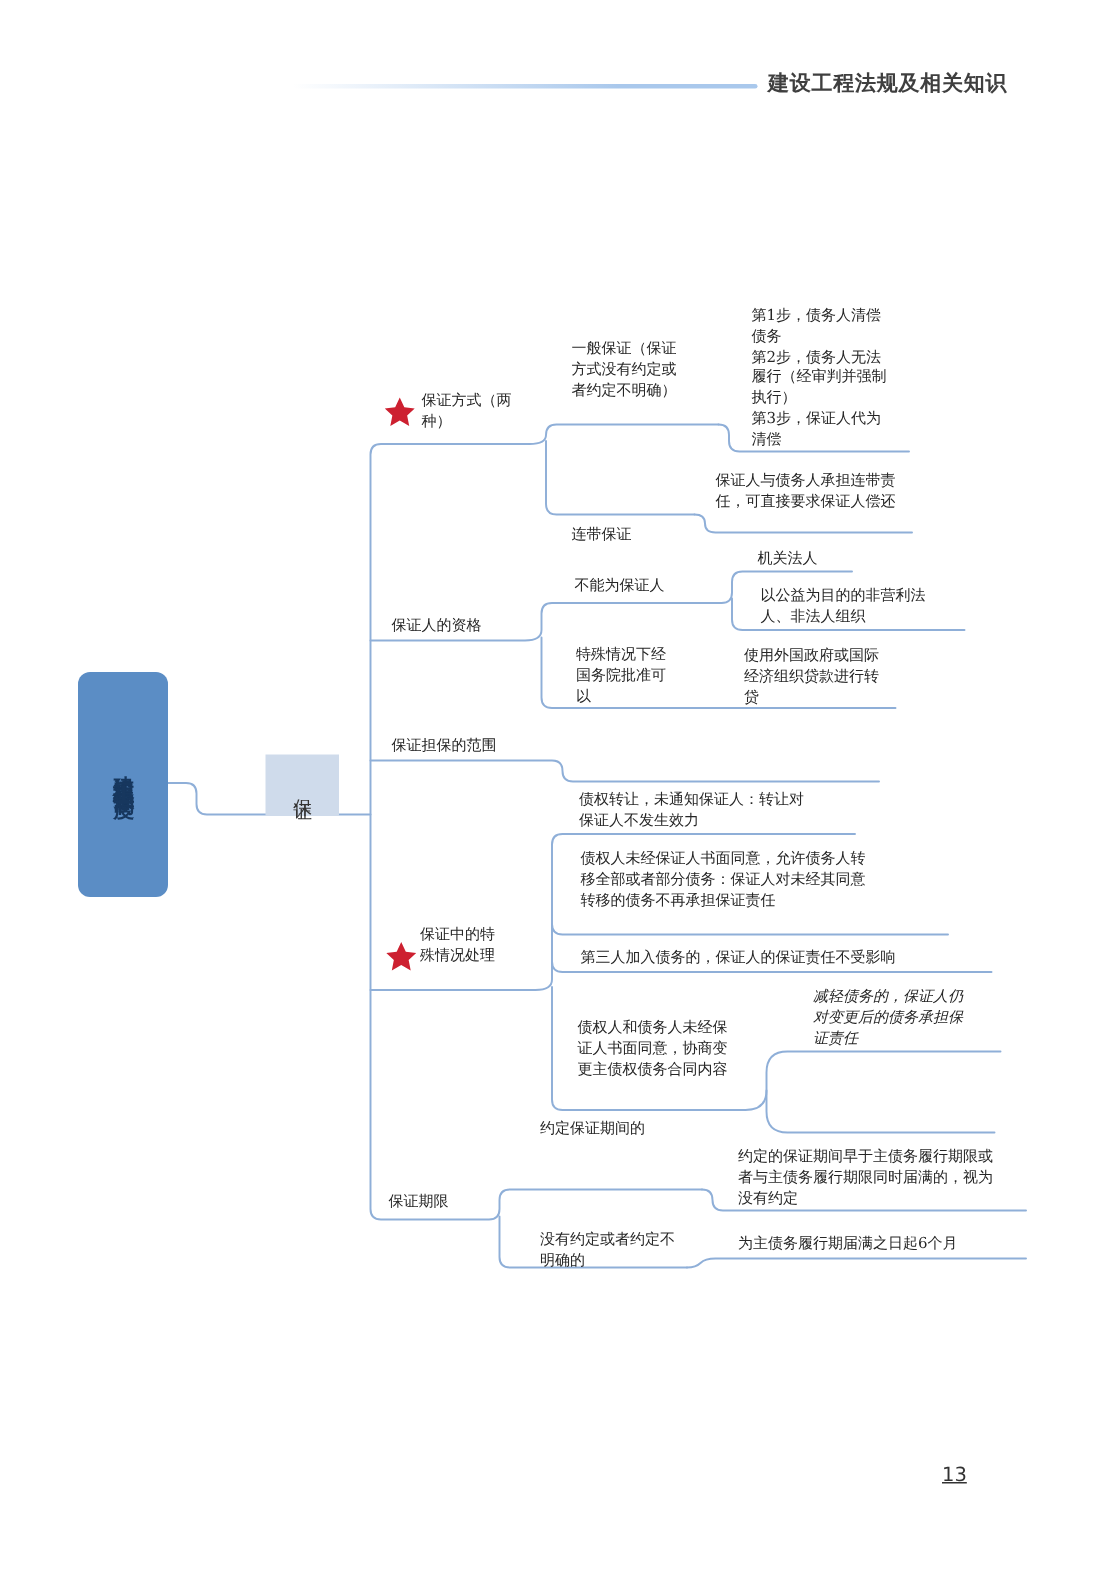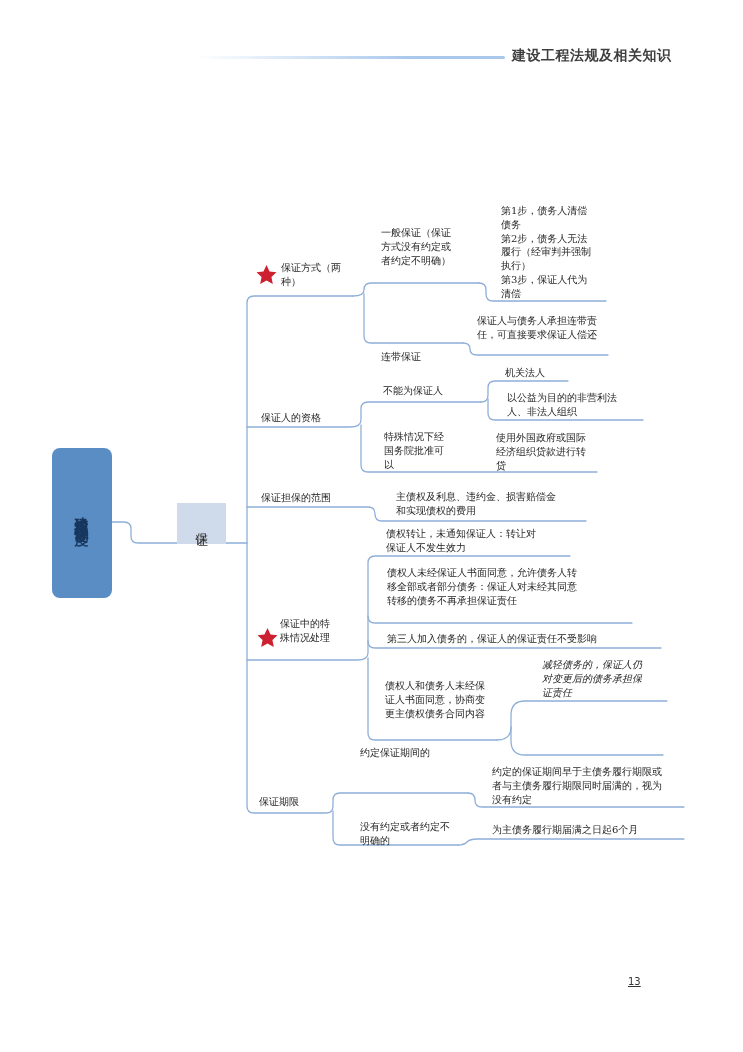--- a/index.html
+++ b/index.html
@@ -25,21 +25,21 @@
         border-radius:8px;display:flex;align-items:center;justify-content:center;}
   .root-box .vtext{writing-mode:vertical-rl;text-orientation:upright;font-size:14px;font-weight:bold;
         color:var(--roottext);letter-spacing:2px;line-height:1;}
   .center-box{position:absolute;left:177px;top:503px;width:49px;height:41px;background:var(--centerfill);
         display:flex;align-items:center;justify-content:center;}
   .center-box .vtext{writing-mode:vertical-rl;text-orientation:upright;font-size:12.5px;color:#333;
         letter-spacing:1px;line-height:1;}
   .star{position:absolute;width:21px;height:21px;}
   .star svg{display:block;width:100%;height:100%;}
   .page-number{position:absolute;left:628px;top:976px;font-family:"DejaVu Sans","Liberation Sans",sans-serif;
-        font-size:10px;color:#333;text-decoration:underline;}
+        font-size:13px;color:#333;text-decoration:underline;}
 </style>
 </head>
 <body>
 
 <div class="page">
 
   <div class="header-rule"></div>
   <div class="chapter-title">建设工程法规及相关知识</div>
 
   <svg class="wires" viewBox="0 0 743 1052" xmlns="http://www.w3.org/2000/svg">
@@ -93,21 +93,20 @@
   <div class="node" style="left:477px;top:314px;width:128px;">保证人与债务人承担连带责任，可直接要求保证人偿还</div>
 
   <div class="node nowrap" style="left:261px;top:411px;">保证人的资格</div>
   <div class="node nowrap" style="left:383px;top:384px;">不能为保证人</div>
   <div class="node nowrap" style="left:505px;top:366px;">机关法人</div>
   <div class="node" style="left:507px;top:391px;width:115px;">以公益为目的的非营利法人、非法人组织</div>
   <div class="node" style="left:384px;top:430px;width:65px;">特殊情况下经国务院批准可以</div>
   <div class="node" style="left:496px;top:431px;width:90px;">使用外国政府或国际经济组织贷款进行转贷</div>
 
   <div class="node nowrap" style="left:261px;top:491px;">保证担保的范围</div>
-  <div class="node" style="left:396px;top:490px;width:166px;">主债权及利息、违约金、损害赔偿金和实现债权的费用</div>
 
   <div class="star" style="left:257px;top:627px;">
     <svg viewBox="0 0 20 20">
         <polygon points="10,1 12.9,7.1 19.5,7.9 14.7,12.4 16,19 10,15.6 4,19 5.3,12.4 0.5,7.9 7.1,7.1" fill="#cd2030"></polygon>
       </svg>
   </div>
   <div class="node" style="left:280px;top:617px;width:53px;">保证中的特殊情况处理</div>
   <div class="node" style="left:386px;top:527px;width:153px;">债权转让，未通知保证人：转让对保证人不发生效力</div>
   <div class="node" style="left:387px;top:566px;width:190px;">债权人未经保证人书面同意，允许债务人转移全部或者部分债务：保证人对未经其同意转移的债务不再承担保证责任</div>
   <div class="node nowrap" style="left:387px;top:632px;">第三人加入债务的，保证人的保证责任不受影响</div>

